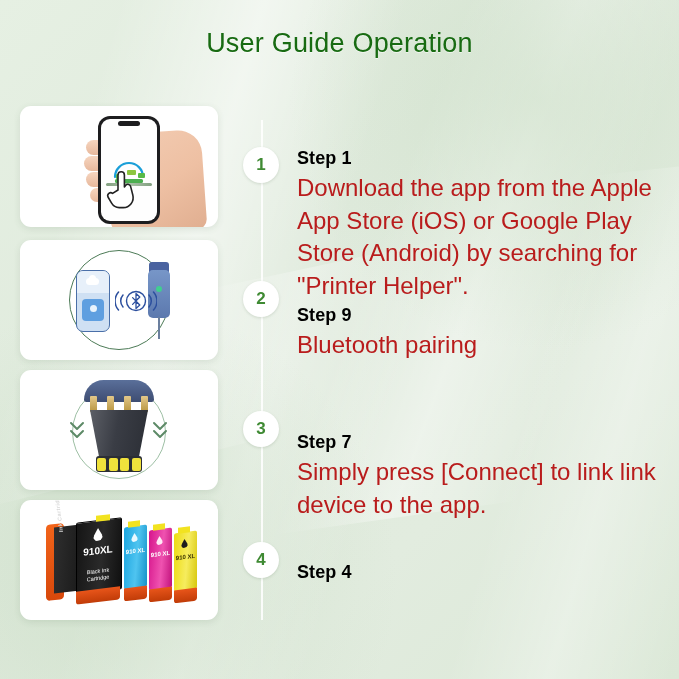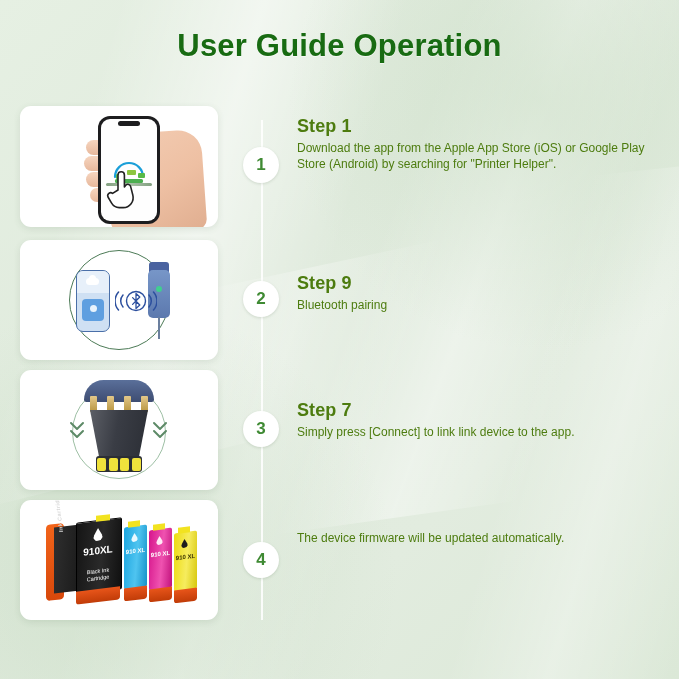--- a/index.html
+++ b/index.html
@@ -69,22 +69,22 @@
     background: radial-gradient(circle at 50% 50%, rgba(190,214,185,0.40) 0%, rgba(190,214,185,0) 70%);
     pointer-events: none;
   }
 
   
   .title {
     position: absolute;
     left: 0; right: 0;
     top: 28px;
     text-align: center;
-    font-size: 31px;
-    font-weight: bold;
+    font-size: 27px;
+    font-weight: normal;
     letter-spacing: 0.2px;
     color: #186b12;
     text-shadow: 0 1px 0 rgba(255,255,255,0.55);
   }
 
   
   .card {
     position: absolute;
     left: 20px;
     width: 198px;
@@ -133,28 +133,29 @@
     left: 297px;
     width: 372px;
   }
   #step-text-1 { top: 116px; }
   #step-text-2 { top: 273px; }
   #step-text-3 { top: 400px; }
   #step-text-4 { top: 530px; }
   .step-head {
     font-size: 18px;
     font-weight: bold;
-    color: #4d7c0f;
+    color: #000000;
     margin-bottom: 3px;
     letter-spacing: 0.1px;
+    margin-top: 32px;
   }
   .step-body {
-    font-size: 12px;
+    font-size: 24px;
     line-height: 1.36;
-    color: #4d7c0f;
+    color: #b91c1c;
   }
 
   
   .c1-hand {
     position: absolute;
     left: 88px; top: 26px;
     width: 96px; height: 100px;
     background: linear-gradient(150deg,#f3cdb4 0%,#eec0a3 55%,#e0ae90 100%);
     border-radius: 42px 24px 10px 14px;
     transform: rotate(-4deg);
@@ -570,16 +571,16 @@
   </div>
   <div class="step-block" id="step-text-2">
     <div class="step-head">Step 9</div>
     <div class="step-body">Bluetooth pairing</div>
   </div>
   <div class="step-block" id="step-text-3">
     <div class="step-head">Step 7</div>
     <div class="step-body">Simply press [Connect] to link link device to the app.</div>
   </div>
   <div class="step-block" id="step-text-4">
-    <div class="step-body">The device firmware will be updated automatically.</div>
+    <div class="step-head">Step 4</div>
   </div>
 
 </div>
 
 </body></html>

